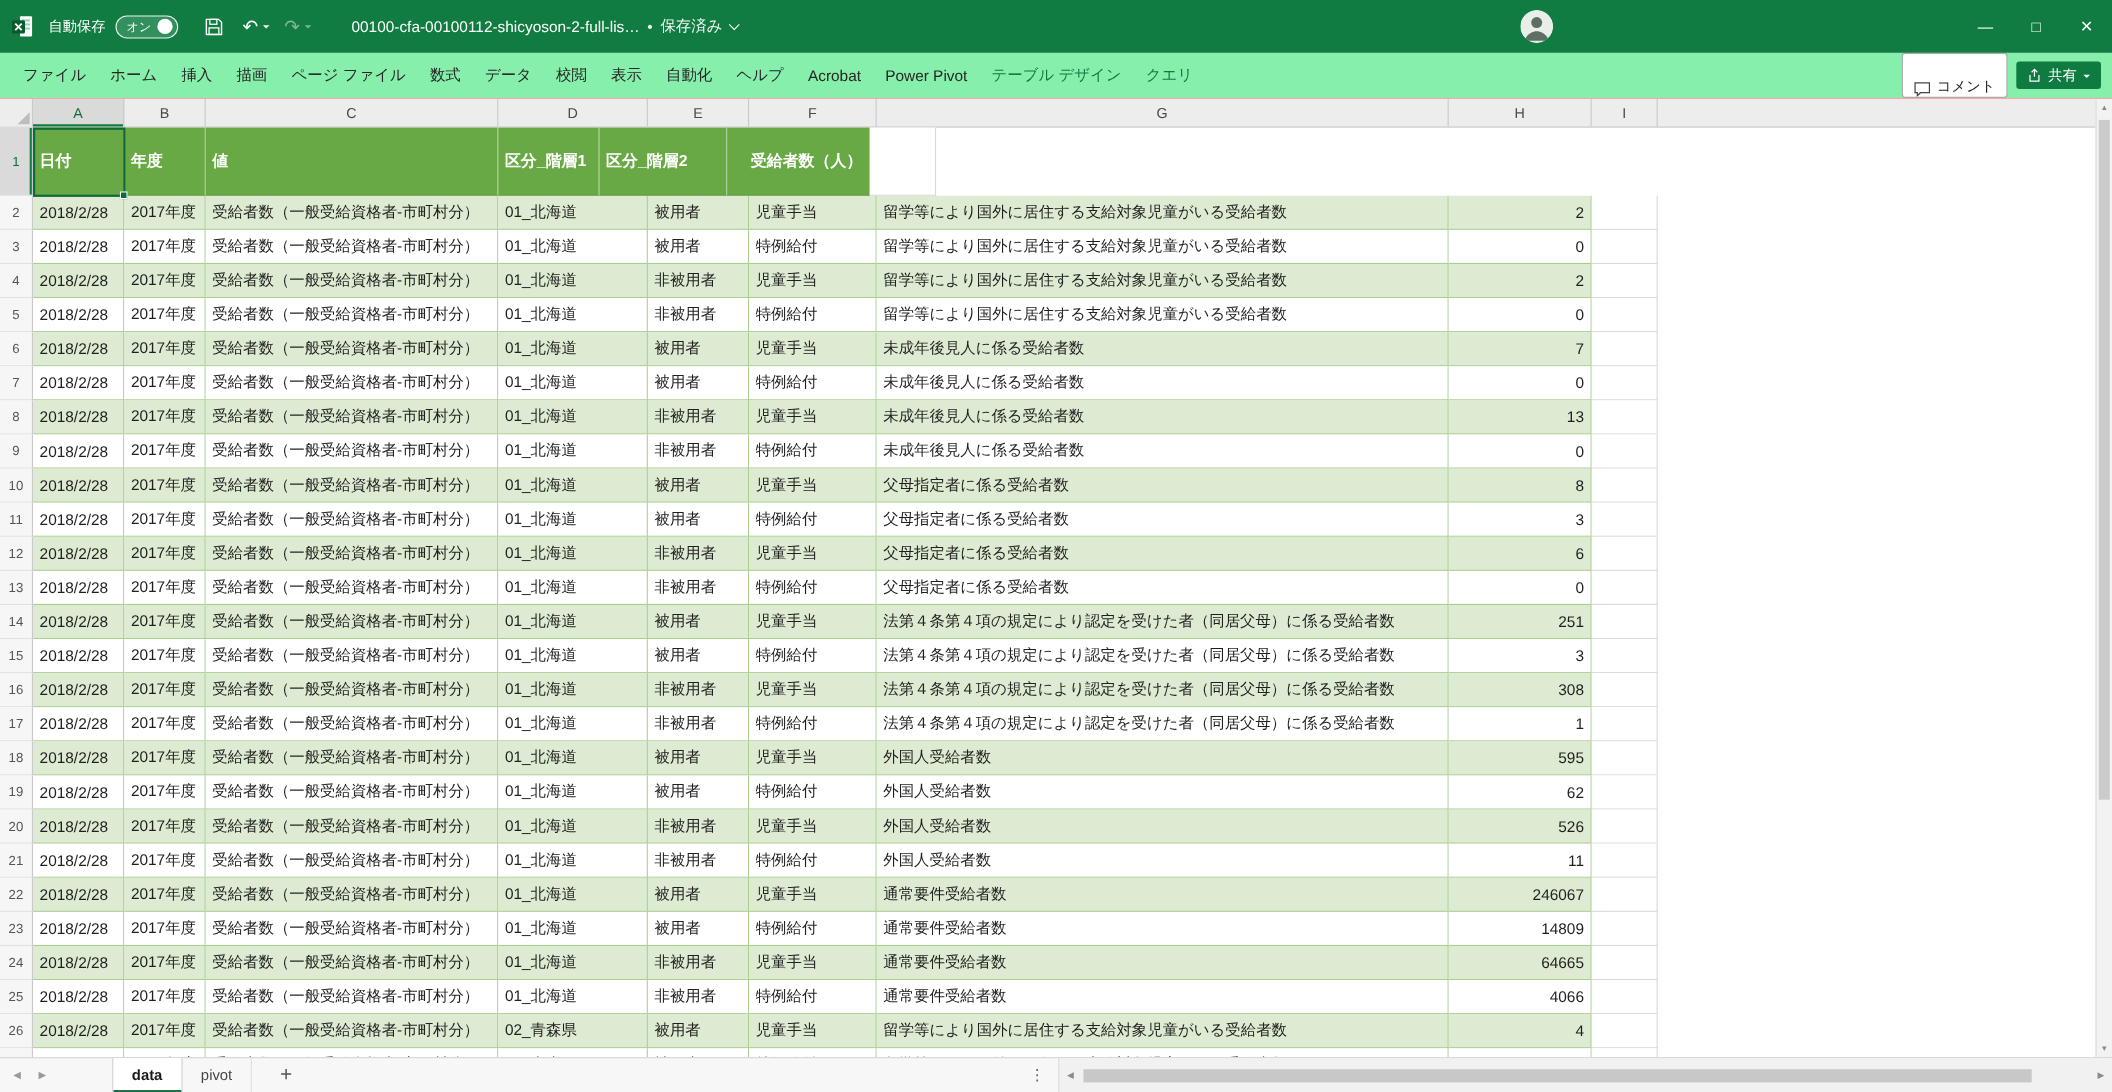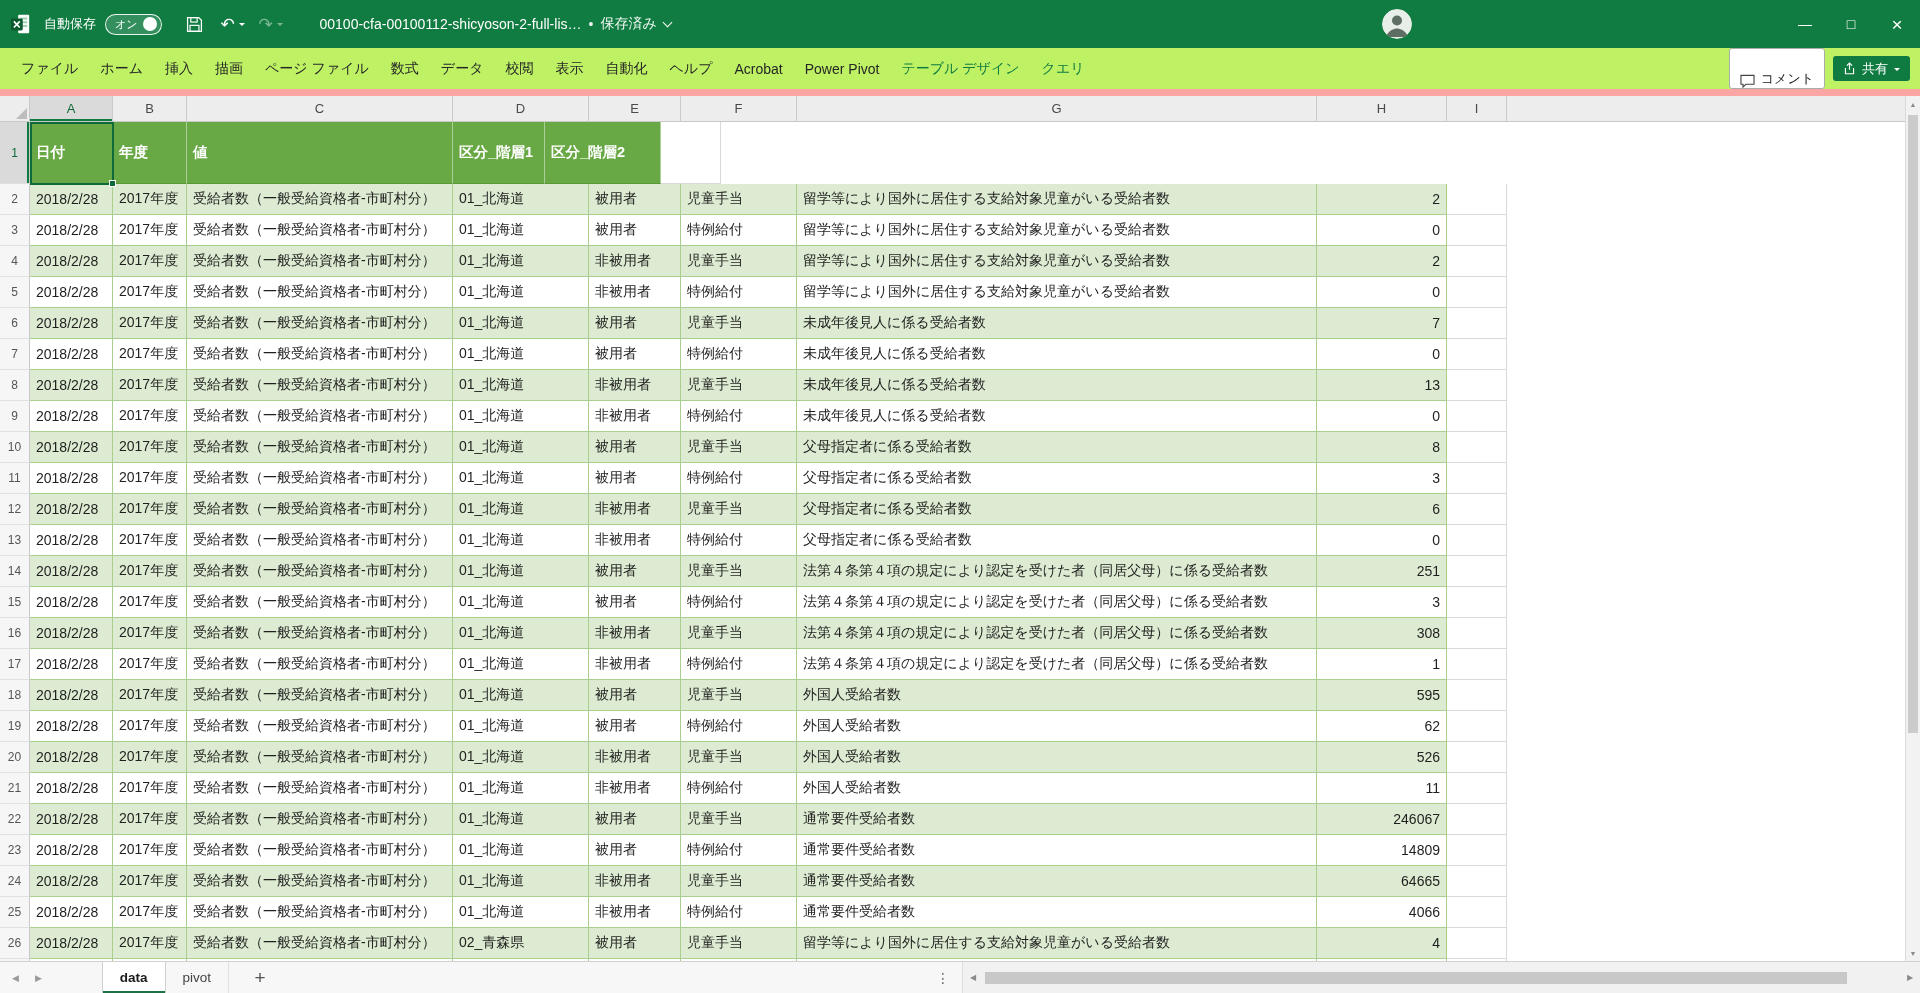--- a/index.html
+++ b/index.html
@@ -25,21 +25,21 @@
   .chev{width:7px;height:7px;border-right:1.5px solid #fff;border-bottom:1.5px solid #fff;transform:rotate(45deg);margin-top:-3px}
   .searchbox{position:absolute;left:688px;top:8px;width:374px;height:31px;border-radius:4px;
     background:rgba(255,255,255,.55);border:1px solid rgba(40,60,48,.55);display:flex;align-items:center;gap:8px;padding:0 12px;color:#1d1d1d;font-size:13.5px;cursor:text}
   .avatar{position:absolute;left:1382px;top:9px;width:30px;height:30px;border-radius:50%;overflow:hidden;cursor:pointer}
   .tb-right{margin-left:auto;display:flex;height:100%}
   .cap-btn{width:46px;height:100%;display:flex;align-items:center;justify-content:center;font-size:14px;cursor:pointer}
   .cap-btn span{line-height:1}
   .cap-btn.close span{font-size:19px}
 
   
-  .ribbonbar{flex:0 0 32px;background:#bef264;border-bottom:7px solid #fca5a5;display:flex;align-items:center;padding-left:10px}
+  .ribbonbar{flex:0 0 32px;background:#86efac;border-bottom:1px solid #fca5a5;display:flex;align-items:center;padding-left:10px}
   .rtabs{display:flex;align-items:center;height:100%}
   .rtab{padding:0 11px;font-size:14px;color:#262626;height:100%;display:flex;align-items:center;cursor:pointer;white-space:nowrap}
   .rtab.ctx{color:var(--accent-green,#0F7B40)}
   .ribbon-right{margin-left:auto;display:flex;align-items:center;gap:8px;margin-right:10px}
   .btn-comments{display:flex;align-items:flex-end;gap:6px;height:41px;padding:0 10px;border:1px solid #ABABAB;border-radius:3px;background:#fff;font-size:13px;color:#222;cursor:pointer}
   .btn-share{display:flex;align-items:center;gap:6px;height:25px;padding:0 10px;border:none;border-radius:3px;background:var(--accent-green,#0F7B40);font-size:13px;color:#fff;cursor:pointer}
   .share-caret{width:0;height:0;border:3.5px solid transparent;border-top-color:#fff;margin-top:4px}
 
   
   .grid{flex:1 1 auto;position:relative;overflow:hidden;background:#fff}
@@ -203,20 +203,21 @@
         <div class="colhead" style="width: 60px;">I</div>
       </div>
     <div id="rows">
         <div class="row hrow">
           <div class="gut sel">1</div>
           <div class="cell hcell" style="width: 83px;">日付</div>
           <div class="cell hcell" style="width: 74px;">年度</div>
           <div class="cell hcell" style="width: 266px;">値</div>
           <div class="cell hcell" style="width: 92px;">区分_階層1</div>
           <div class="cell hcell" style="width: 116px;">区分_階層2</div>
+          <div class="cell hcell num" style="width: 130px;">受給者数（人）</div>
           <div class="cell icol" style="width: 60px;"></div>
         </div>
         <div class="row band">
           <div class="gut">2</div>
           <div class="cell" style="width: 83px;">2018/2/28</div>
           <div class="cell" style="width: 74px;">2017年度</div>
           <div class="cell" style="width: 266px;">受給者数（一般受給資格者-市町村分）</div>
           <div class="cell" style="width: 136px;">01_北海道</div>
           <div class="cell" style="width: 92px;">被用者</div>
           <div class="cell" style="width: 116px;">児童手当</div>

